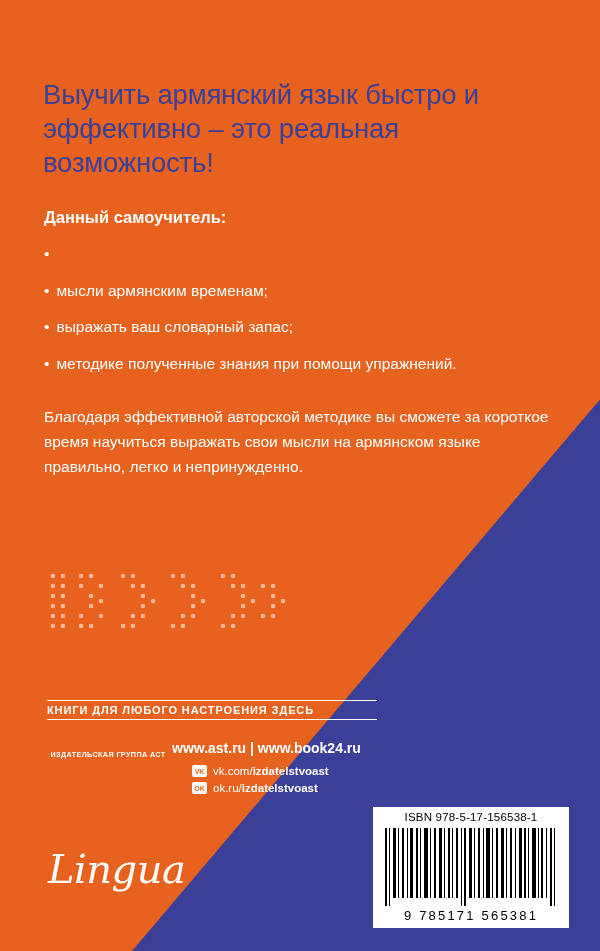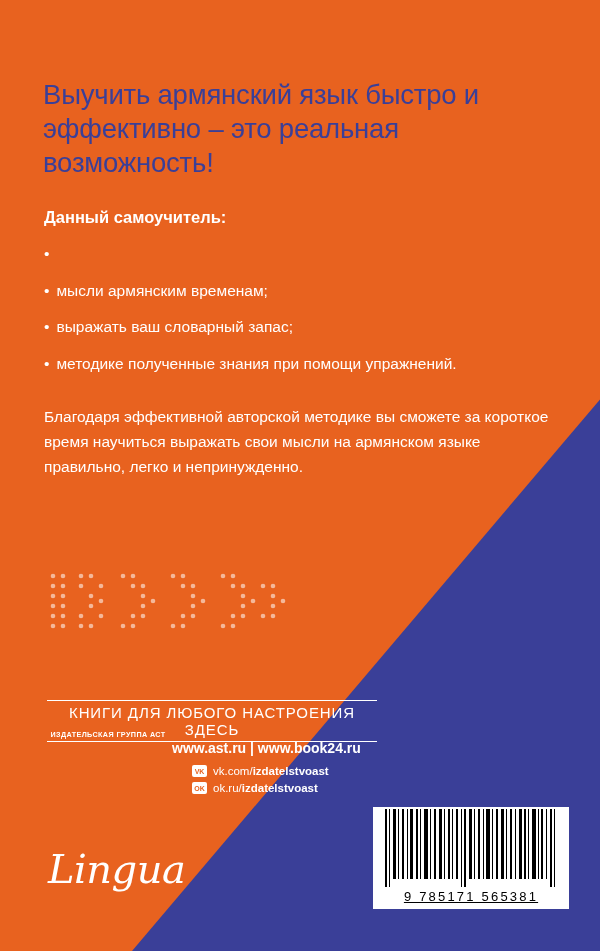--- a/index.html
+++ b/index.html
@@ -107,24 +107,24 @@
 
   
   .tagline {
     position: absolute;
     left: 47px;
     top: 700px;
     width: 330px;
     border-top: 1px solid #ffffff;
     border-bottom: 1px solid #ffffff;
     padding: 3px 0 3px 0;
-    text-align: center;
-    color: #ffffff;
-    font-size: 15px;
-    font-weight: normal;
+    text-align: left;
+    color: #ffffff;
+    font-size: 11px;
+    font-weight: bold;
     letter-spacing: 0.9px;
     text-transform: uppercase;
   }
 
   
   .ast-block {
     position: absolute;
     left: 48px;
     top: 730px;
     width: 120px;
@@ -145,21 +145,21 @@
     font-size: 30px;
     font-weight: bold;
     letter-spacing: 0px;
   }
   .ast-logo .person {
     position: absolute;
     left: 68px;
     top: 2px;
   }
   .ast-caption {
-    margin-top: 0;
+    margin-top: 20px;
     color: #ffffff;
     font-size: 7.2px;
     font-weight: bold;
     letter-spacing: 0.4px;
     text-transform: uppercase;
   }
 
   
   .links {
     position: absolute;
@@ -232,21 +232,20 @@
     padding: 2px 10px 2px 10px;
   }
   .bars { display: block; }
   .barcode-digits {
     text-align: center;
     font-family: "Liberation Sans", sans-serif;
     font-size: 13px;
     color: #000000;
     letter-spacing: 2.2px;
     padding: 0 0 5px 0;
-    text-decoration: underline;
   }
 </style>
 </head>
 <body>
 
 <div class="page">
 
   <div class="blue-corner"></div>
 
   <div class="content">
@@ -367,20 +366,21 @@
 
       <div class="social-row">
         <span class="badge">OK</span>
         <span class="label"><span>ok.ru/</span><b>izdatelstvoast</b></span>
       </div>
     </div>
 
     <div class="lingua">Lingua</div>
 
     <div class="barcode-box">
+      <div class="isbn-text">ISBN 978-5-17-156538-1</div>
       <div class="barcode-area">
         <svg class="bars" width="176" height="78" viewBox="0 0 176 78" xmlns="http://www.w3.org/2000/svg">
           <rect x="0" y="0" width="176" height="78" fill="#ffffff"></rect>
           <g fill="#000000">
             <rect x="2" y="0" width="2" height="78"></rect>
             <rect x="6" y="0" width="1" height="78"></rect>
             <rect x="10" y="0" width="3" height="70"></rect>
             <rect x="15" y="0" width="1" height="70"></rect>
             <rect x="19" y="0" width="2" height="70"></rect>
             <rect x="24" y="0" width="1" height="70"></rect>

